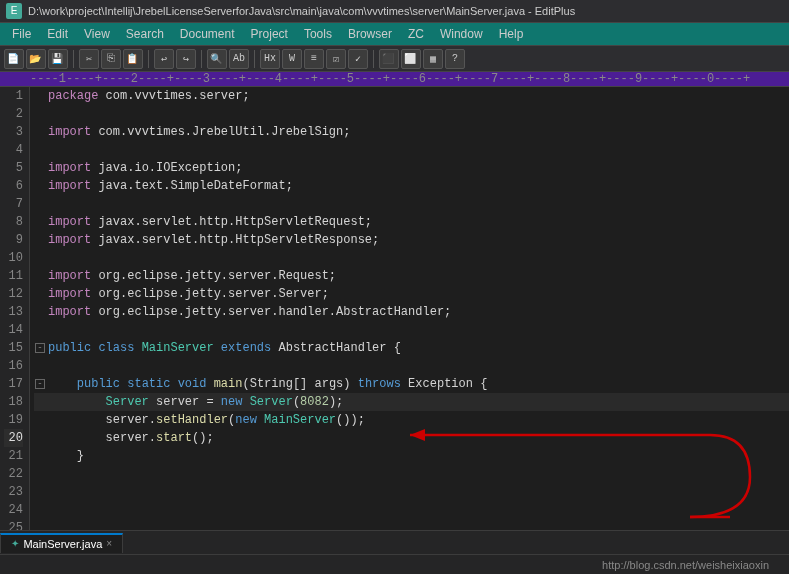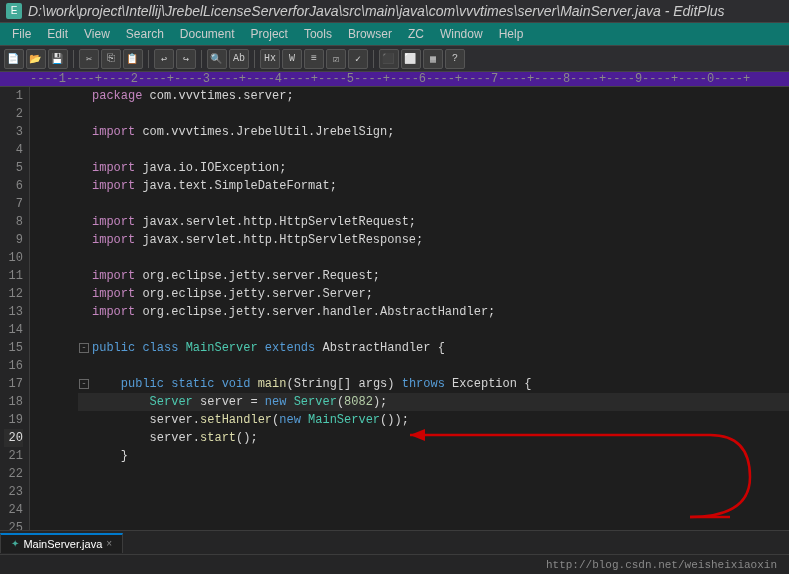--- a/index.html
+++ b/index.html
@@ -35,22 +35,21 @@
       display: inline-block;
       border-radius: 2px;
       font-size: 10px;
       color: white;
       text-align: center;
       line-height: 16px;
     }
     #title-bar .title-text {
       flex: 1;
       color: #ccc;
-      font-size: 14px;
-      font-style: italic;
+      font-size: 11px;
     }
 
     
     #menu-bar {
       background: #0f766e;
       display: flex;
       align-items: center;
       padding: 2px 4px;
       border-bottom: 1px solid #444;
       min-height: 22px;
@@ -145,21 +144,20 @@
       padding: 0 0 0 4px;
       position: relative;
       line-height: 18px;
     }
     .code-line {
       display: flex;
       align-items: flex-start;
       height: 18px;
       white-space: nowrap;
       position: relative;
-      margin-left: 44px;
     }
     .code-line.highlighted {
       background: #2a2a2a;
     }
     .fold-btn {
       width: 14px;
       min-width: 14px;
       height: 18px;
       display: flex;
       align-items: center;
@@ -212,22 +210,22 @@
     }
     .tab-close {
       font-size: 10px;
       color: #888;
       cursor: pointer;
     }
     #status-bar {
       background: #252526;
       color: #888;
       font-size: 11px;
-      font-family: Liberation Mono, monospace;
-      padding: 2px 12px;
+      font-family: Liberation Sans, sans-serif;
+      padding: 2px 20px;
       display: flex;
       justify-content: flex-end;
       align-items: center;
       border-top: 1px solid #3c3c3c;
       min-height: 20px;
     }
 
     
     .fold-indicator {
       display: inline-block;

